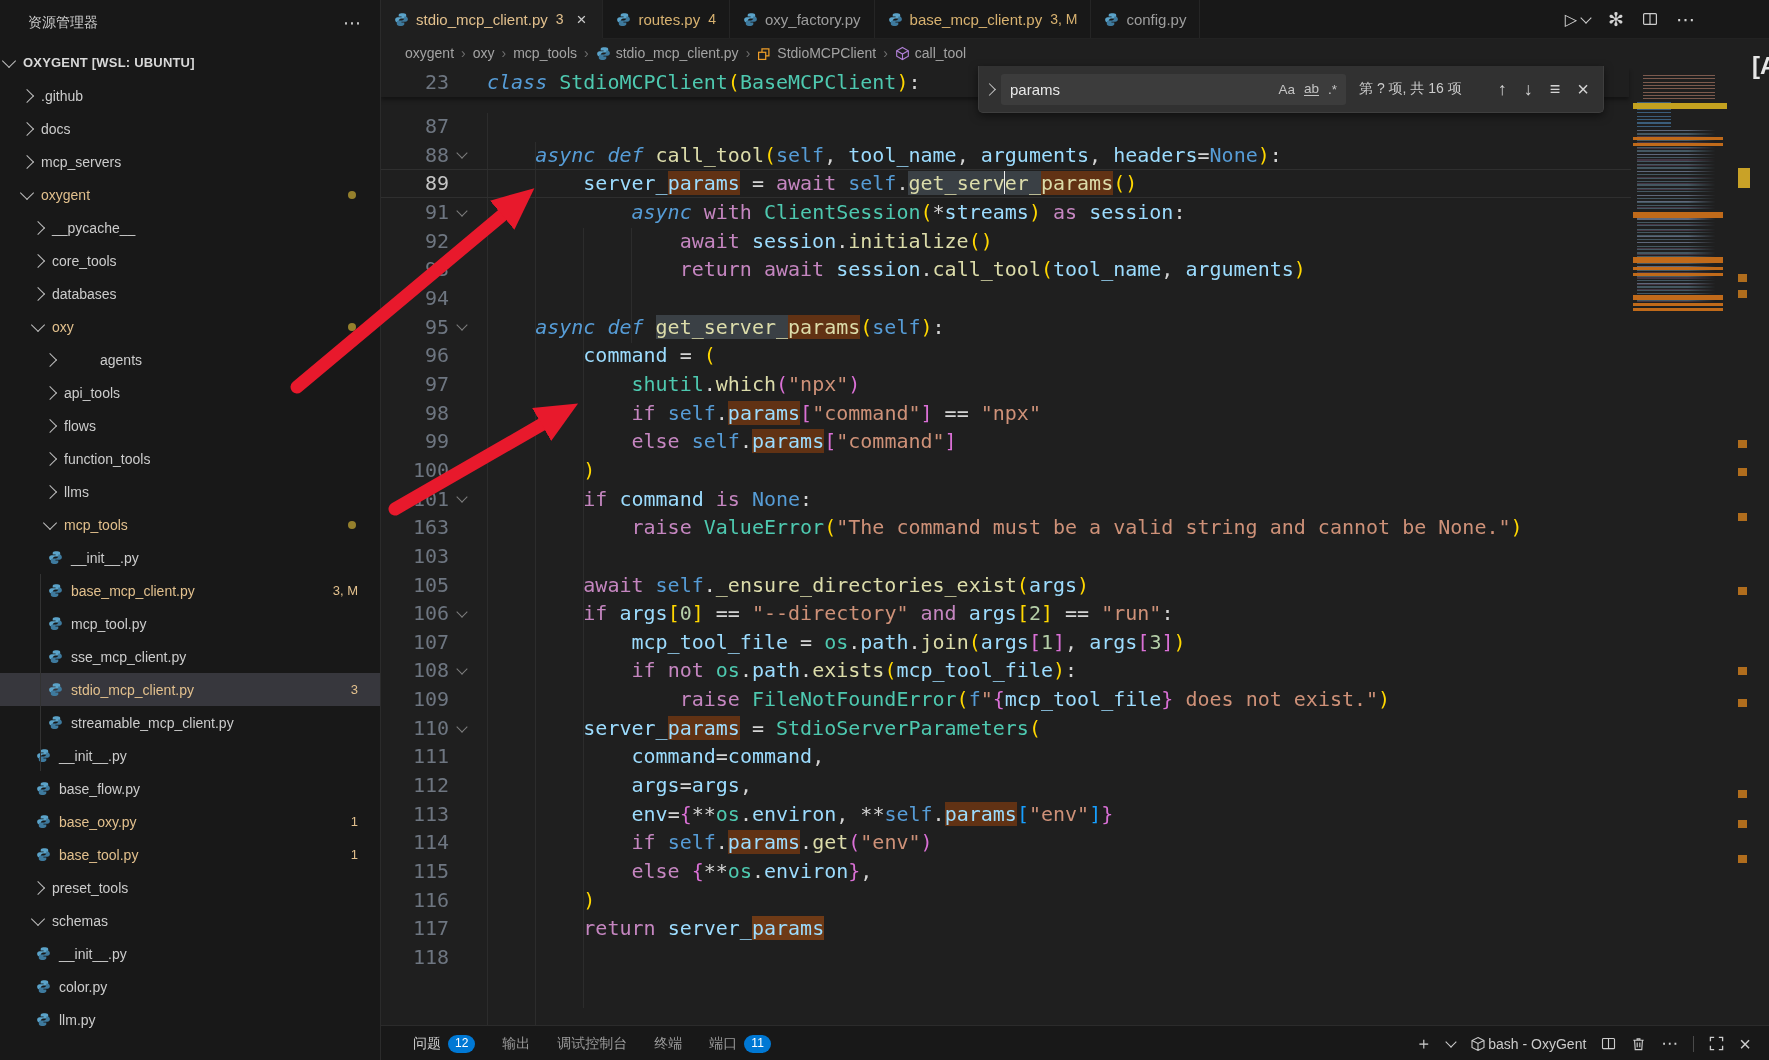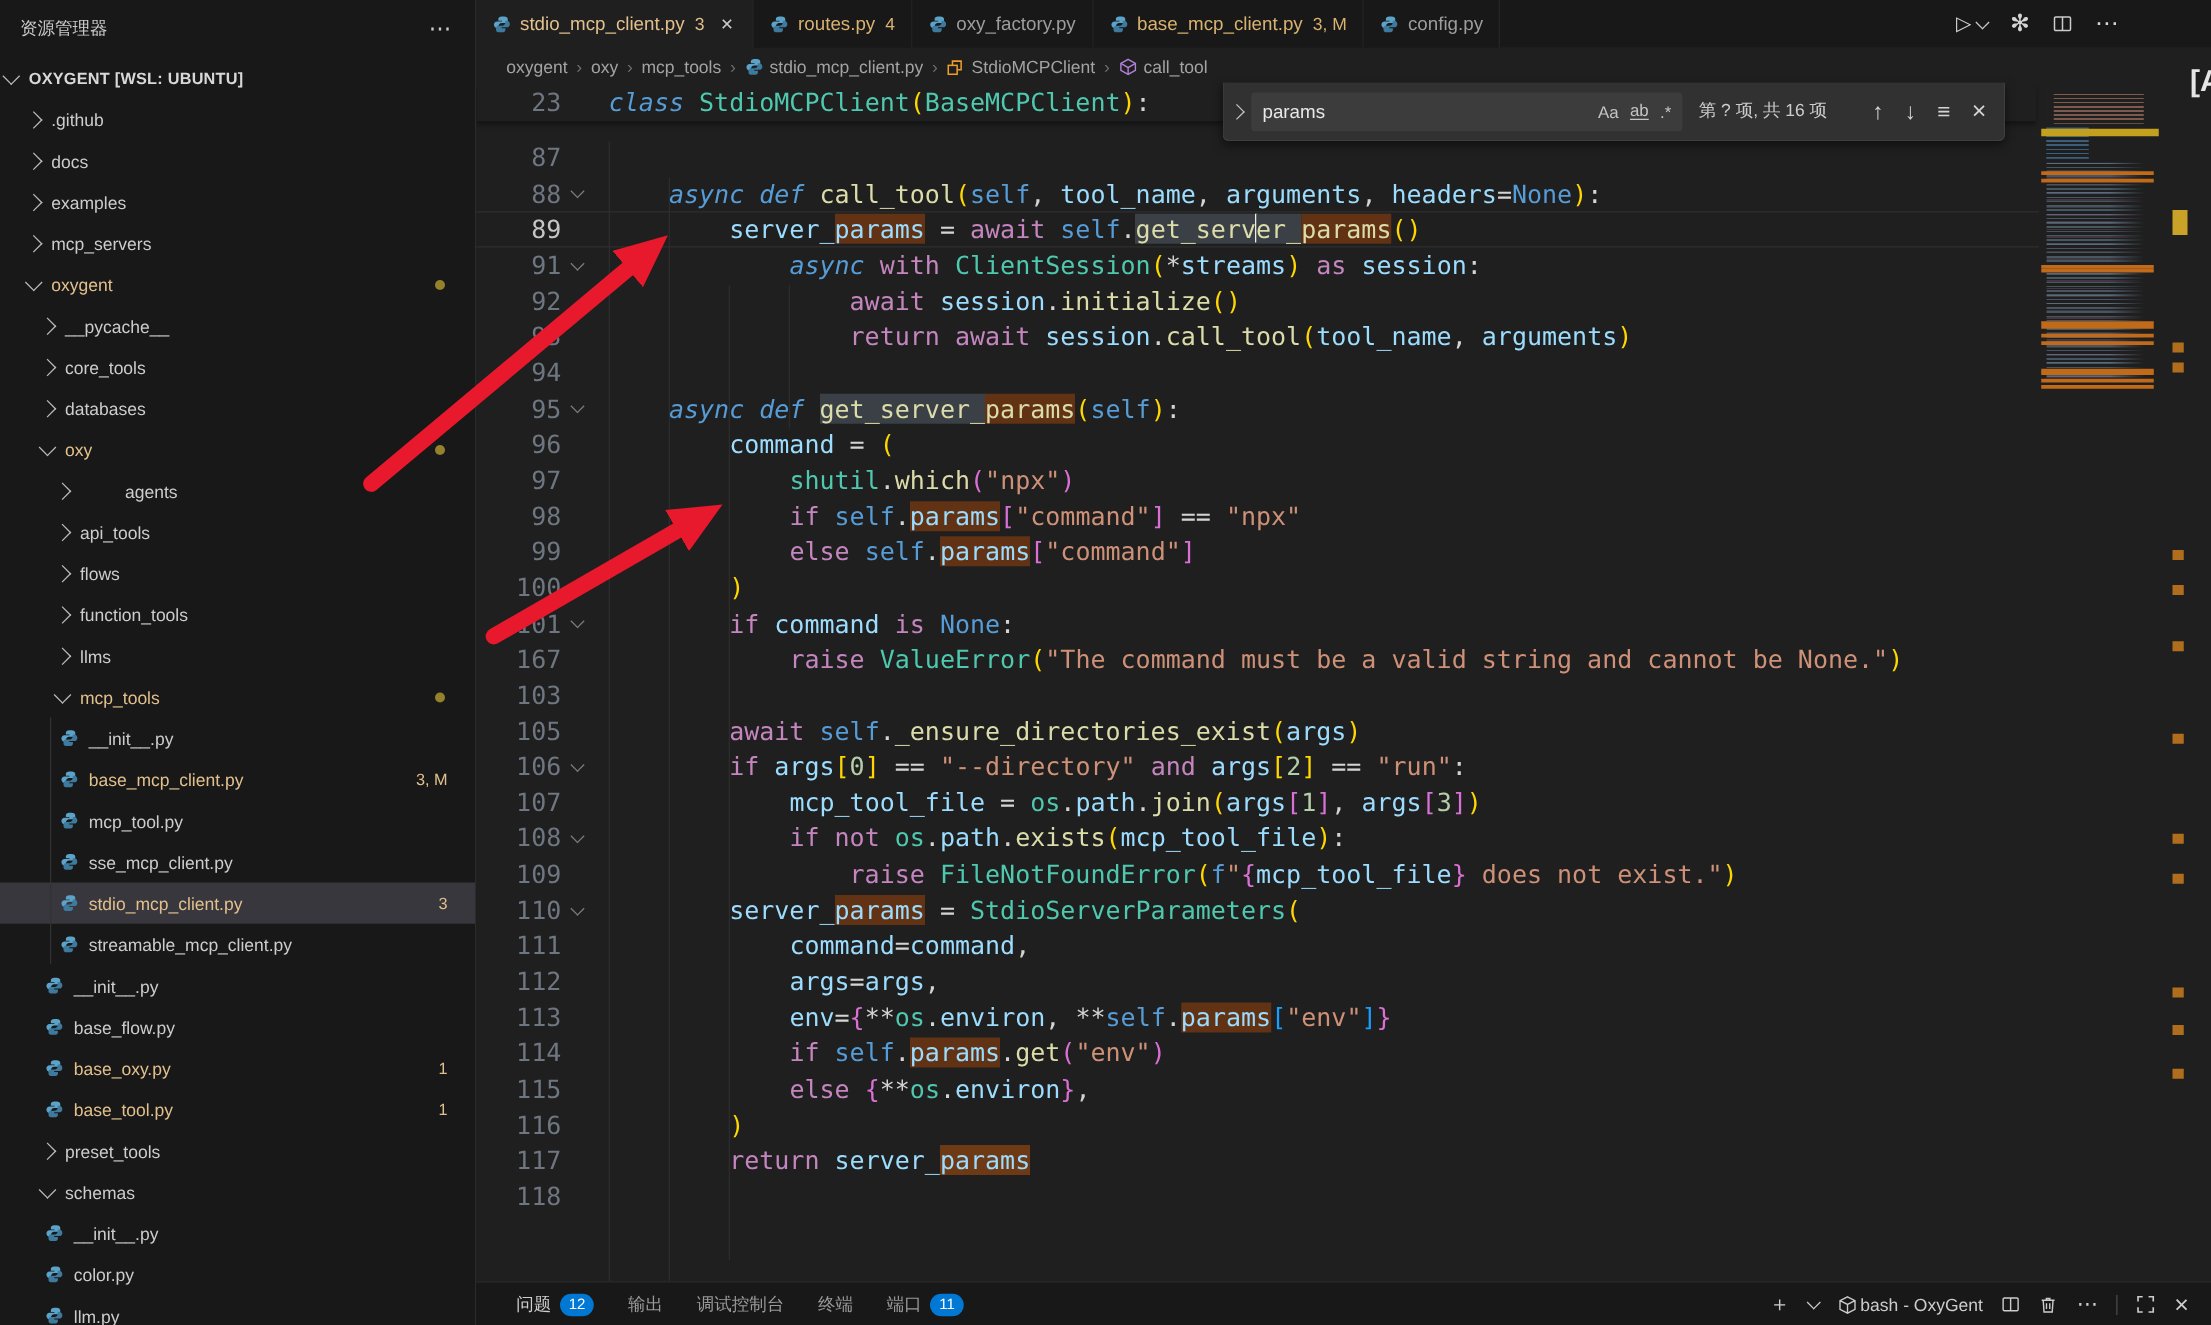--- a/index.html
+++ b/index.html
@@ -1,21 +1,21 @@
 <!DOCTYPE html>
 <html style="--accent-blue: #0078d4; --git-modified: #e2c08d; --find-match-bg: #613214; --current-match-bg: #6e3a16; --word-highlight-bg: #3a4045; --arrow-red: #e8192c; --python-icon-blue: #519aba; --class-icon-orange: #ee9d28; --method-icon-purple: #b180d7; --editor-bg: #1f1f1f; --panel-bg: #181818; --sy-keyword: #c586c0; --sy-storage: #569cd6; --sy-func: #dcdcaa; --sy-type: #4ec9b0; --sy-variable: #9cdcfe; --sy-string: #ce9178; --sy-number: #b5cea8; --sy-bracket1: #ffd700; --sy-bracket2: #da70d6; --sy-bracket3: #179fff; --sy-punct: #d4d4d4; --sy-plain: #cccccc;"><head>
 <meta charset="utf-8">
 <style>
   html,body{margin:0;padding:0;background:#1f1f1f;width:1769px;height:1060px;overflow:hidden;
     font-family:"Liberation Sans", sans-serif; -webkit-font-smoothing:antialiased;}
   #stage{position:relative;width:1769px;height:1060px;overflow:hidden;background:#1f1f1f;}
 
   
   #sidebar{position:absolute;left:0;top:0;width:380px;height:1060px;background:#181818;border-right:1px solid #2b2b2b;z-index:2;}
-  #sidebar-header{height:46px;display:flex;align-items:center;justify-content:space-between;padding:0 18px 0 16px;}
+  #sidebar-header{height:46px;display:flex;align-items:center;justify-content:space-between;padding:0 18px 0 16px;margin-left:12px;}
   #sidebar-header .title{color:#cccccc;font-size:14px;}
   #sidebar-header .more{color:#cccccc;font-size:18px;cursor:pointer;letter-spacing:1px;}
   #tree{position:absolute;top:46px;left:0;right:0;}
   .trow{height:33px;display:flex;align-items:center;color:#cccccc;font-size:14px;cursor:pointer;position:relative;}
   .trow.root{font-weight:bold;font-size:13px;letter-spacing:.2px;color:#d8d8d8;}
   .trow.sel{background:#37373d;}
   .tw{width:9px;height:9px;border-right:1.5px solid #bcbcbc;border-bottom:1.5px solid #bcbcbc;
       transform:rotate(-45deg);margin-right:9px;flex:0 0 auto;}
   .tw.exp{transform:rotate(45deg);margin-top:-4px;}
   .ficon{width:15px;height:15px;margin-right:8px;flex:0 0 auto;display:inline-flex;}
@@ -132,24 +132,20 @@
         <div class="trow" style="padding-left: 22px;">
           <span class="tw"></span>
           <span class="tlabel">.github</span>
         </div>
         <div class="trow" style="padding-left: 22px;">
           <span class="tw"></span>
           <span class="tlabel">docs</span>
         </div>
         <div class="trow" style="padding-left: 22px;">
           <span class="tw"></span>
-          <span class="tlabel">examples</span>
-        </div>
-        <div class="trow" style="padding-left: 22px;">
-          <span class="tw"></span>
           <span class="tlabel">mcp_servers</span>
         </div>
         <div class="trow" style="padding-left: 22px;">
           <span class="tw exp"></span>
           <span class="tlabel mod">oxygent</span>
           <span class="tdot"></span>
         </div>
         <div class="trow" style="padding-left: 33px;">
           <span class="tw"></span>
           <span class="tlabel">__pycache__</span>
@@ -528,21 +524,21 @@
             <span class="ctext"><span class="tk-t">        </span><span class="tk-p1">)</span></span>
           </div>
           <div class="crow">
             <span class="gut">101</span>
             <span class="foldc">
               <i class="chevf"></i>
             </span>
             <span class="ctext"><span class="tk-t">        </span><span class="tk-k">if </span><span class="tk-v">command</span><span class="tk-k"> is </span><span class="tk-b">None</span><span class="tk-o">:</span></span>
           </div>
           <div class="crow">
-            <span class="gut">167</span>
+            <span class="gut">163</span>
             <span class="foldc"></span>
             <span class="ctext"><span class="tk-t">            </span><span class="tk-k">raise </span><span class="tk-c">ValueError</span><span class="tk-p1">(</span><span class="tk-str">"The command must be a valid string and cannot be None."</span><span class="tk-p1">)</span></span>
           </div>
           <div class="crow">
             <span class="gut">103</span>
             <span class="foldc"></span>
             <span class="ctext"></span>
           </div>
           <div class="crow">
             <span class="gut">105</span>

